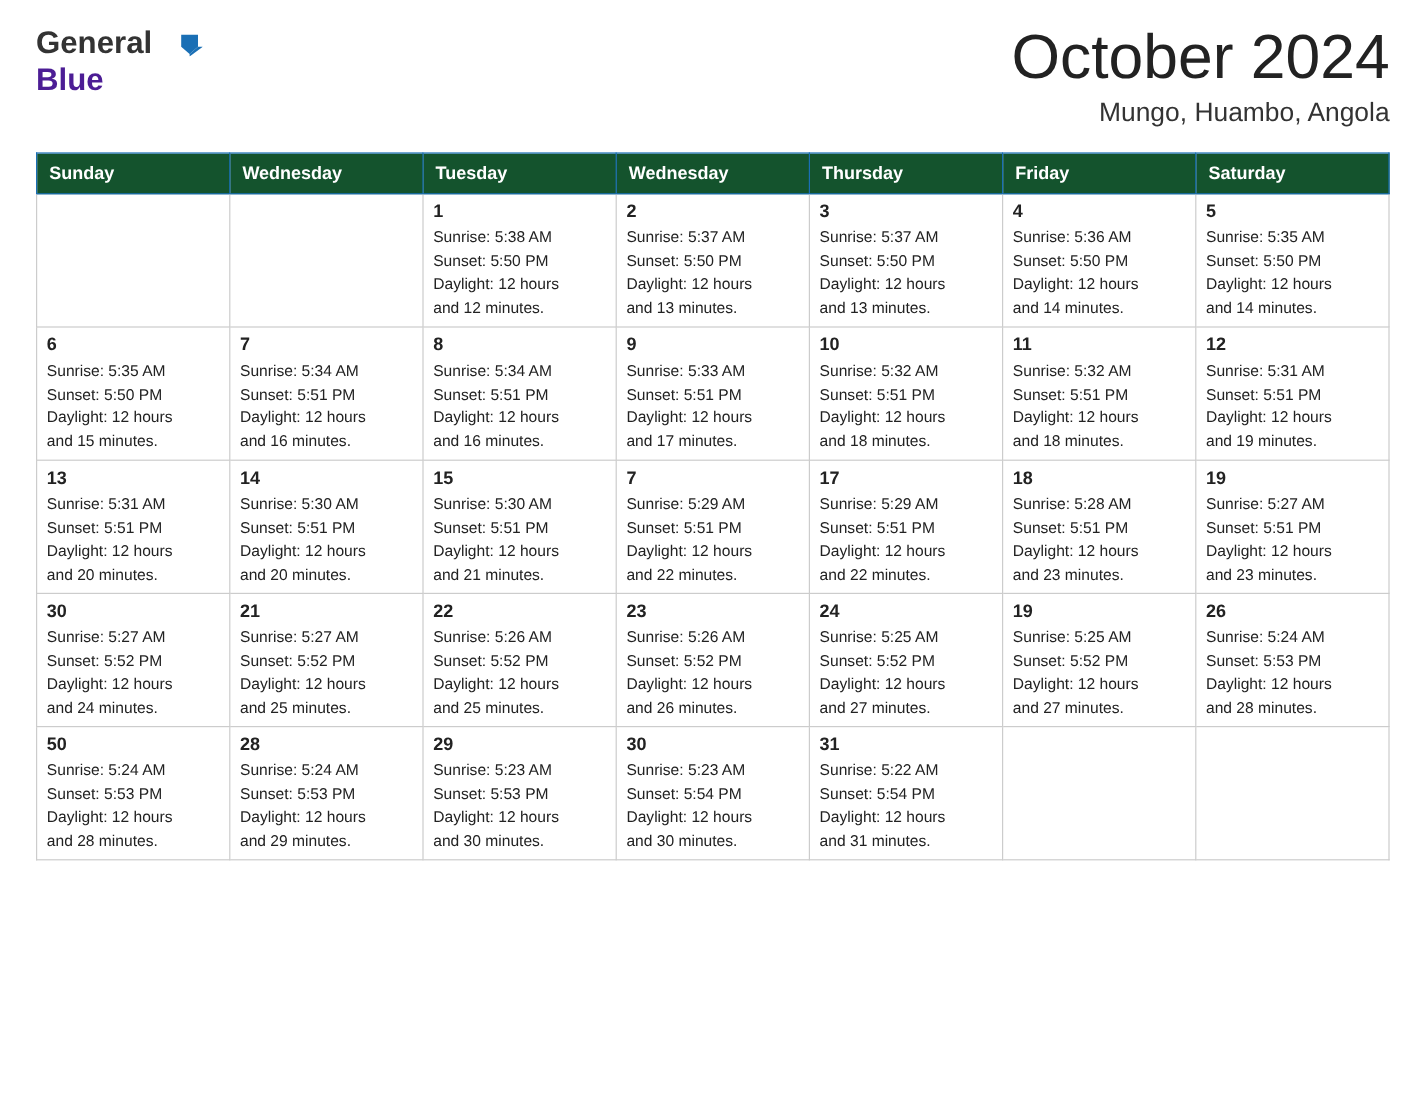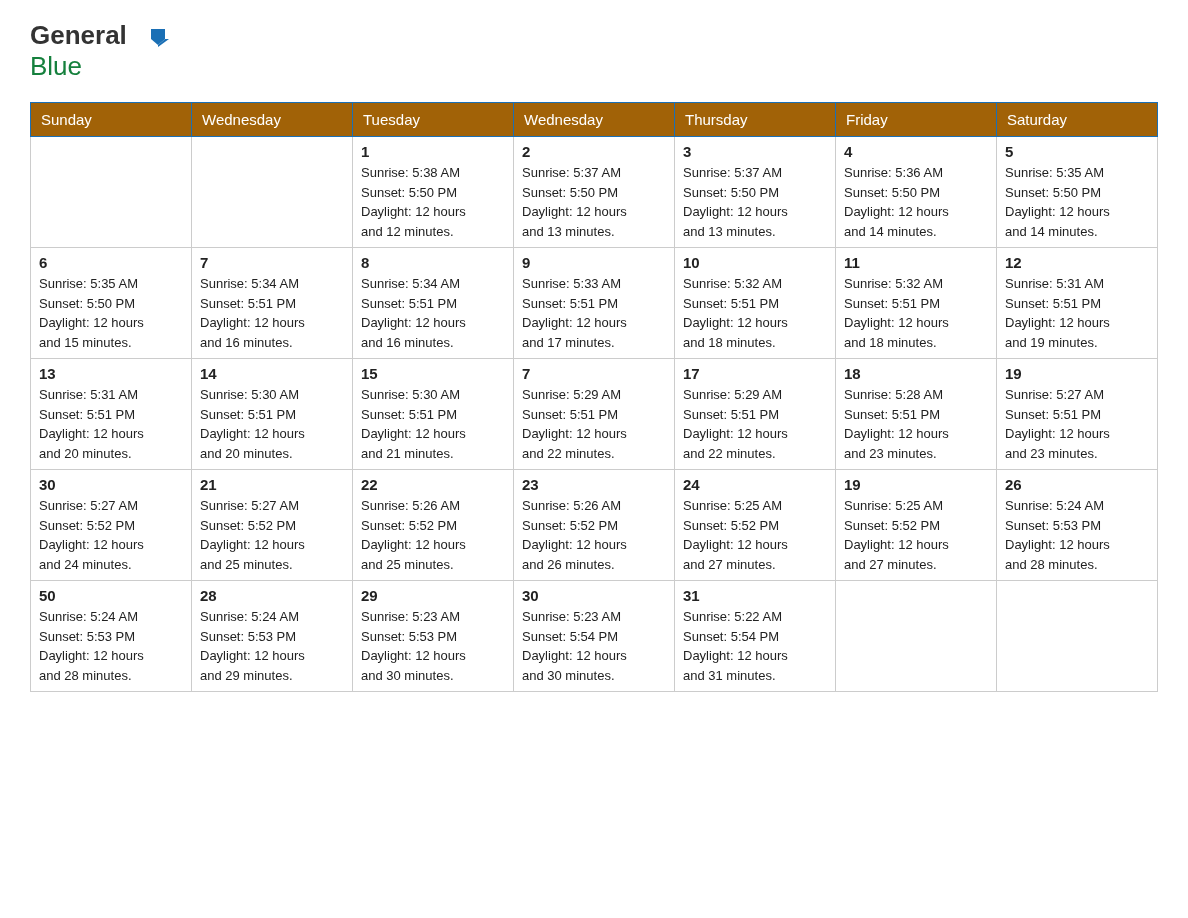--- a/index.html
+++ b/index.html
@@ -20,23 +20,23 @@
       display: flex;
       flex-direction: column;
       align-items: flex-start;
     }
     .logo-general {
       color: #333;
       font-size: 26px;
       font-weight: bold;
     }
     .logo-blue {
-      color: #15803d;
+      color: #4c1d95;
       font-size: 26px;
-      font-weight: normal;
+      font-weight: bold;
     }
     .logo-line2 {
       display: flex;
       align-items: center;
       gap: 20px;
     }
     .title-block {
       text-align: right;
     }
     .month-title {
@@ -50,24 +50,24 @@
       color: #333;
       font-weight: normal;
       margin-top: 4px;
     }
     .calendar {
       width: 100%;
       border-collapse: collapse;
       table-layout: fixed;
     }
     .calendar thead tr th {
-      background: #a16207;
+      background: #14532d;
       color: #fff;
       font-size: 15px;
-      font-weight: normal;
+      font-weight: bold;
       padding: 8px 10px;
       text-align: left;
       border: 1px solid #1a6fb5;
     }
     .calendar tbody tr td {
       border: 1px solid #ccc;
       vertical-align: top;
       padding: 6px 8px;
       height: 110px;
       font-size: 13px;
@@ -105,20 +105,24 @@
       <svg width="22" height="22" viewBox="0 0 22 22">
         <polygon points="4,4 18,4 18,14 11,20 4,14" fill="#1a6fb5"></polygon>
         <polygon points="4,4 18,4 18,14 11,20 4,14" fill="none" stroke="#1a6fb5" stroke-width="0"></polygon>
         <polygon points="11,20 18,14 22,14 11,22" fill="#1a6fb5"></polygon>
       </svg>
     </div>
     <div>
       <span class="logo-blue">Blue</span>
     </div>
   </div>
+  <div class="title-block">
+    <div class="month-title">October 2024</div>
+    <div class="location-title">Mungo, Huambo, Angola</div>
+  </div>
 </div>
 
 <table class="calendar">
   <thead>
     <tr>
       <th>Sunday</th>
       <th>Wednesday</th>
       <th>Tuesday</th>
       <th>Wednesday</th>
       <th>Thursday</th>

